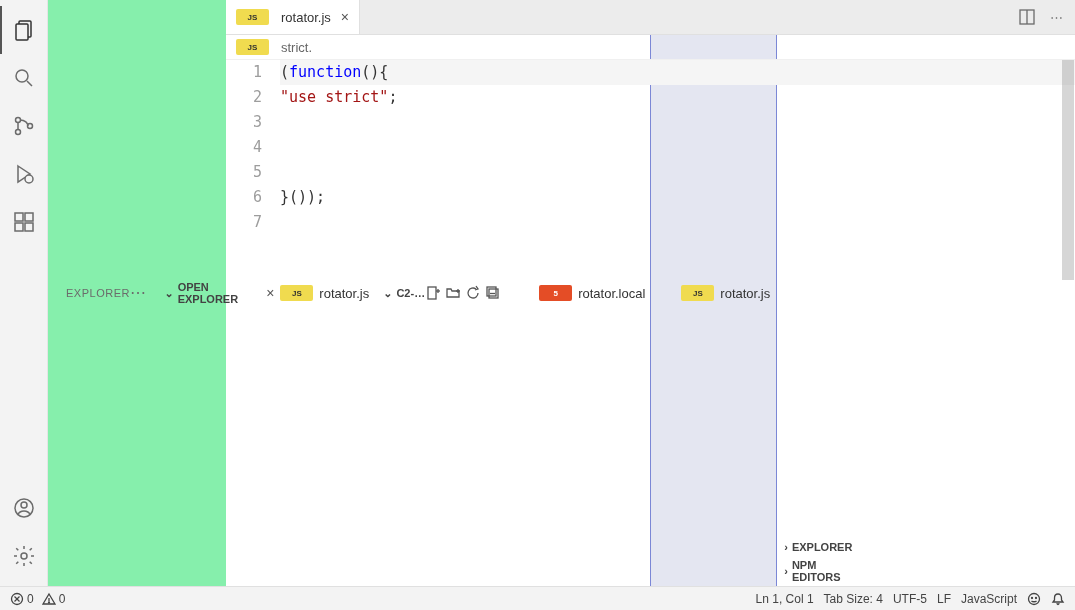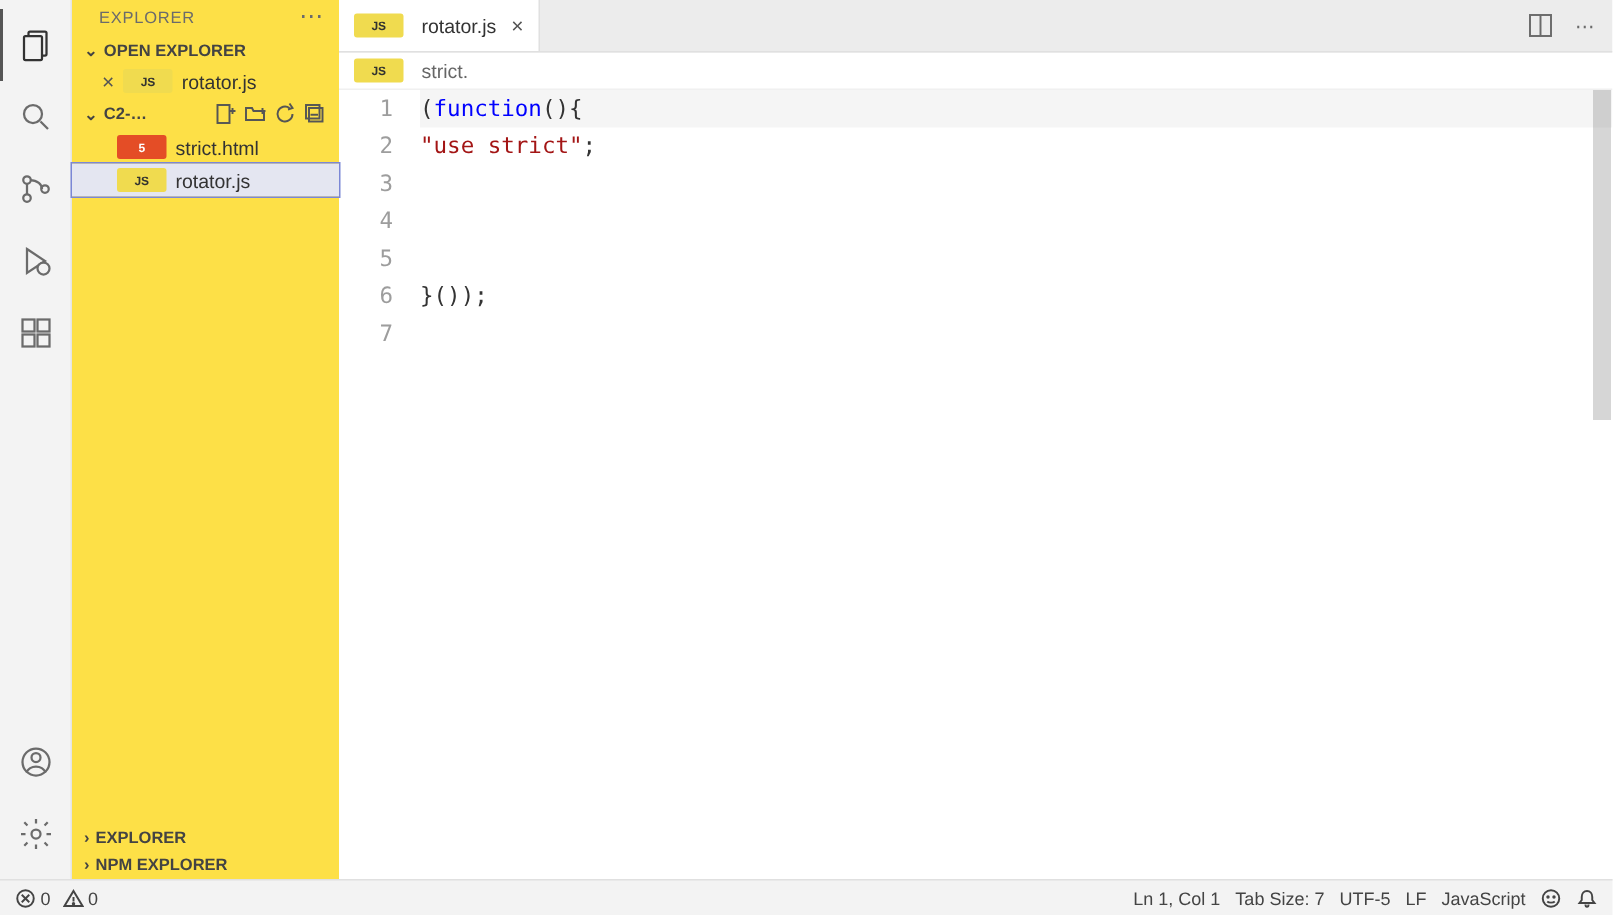--- a/index.html
+++ b/index.html
@@ -40,23 +40,23 @@
     .activity-bar .icon-btn.active {
       color: #333;
       border-left: 2px solid #555;
     }
     .activity-bar .bottom-icons {
       margin-top: auto;
       margin-bottom: 6px;
     }
     .sidebar {
       width: 178px;
-      background: #fde047;
-      display: flex;
-      flex-direction: column;
+      background: #86efac;
+      display: flex;
+      flex-direction: row;
     }
     .sidebar-header {
       display: flex;
       align-items: center;
       justify-content: space-between;
       padding: 6px 10px 6px 18px;
       color: #6b6b6b;
       font-size: 11px;
       letter-spacing: 0.5px;
     }
@@ -360,34 +360,34 @@
             <svg width="16" height="16" viewBox="0 0 16 16" fill="none" stroke="currentColor" stroke-width="1.3">
               <rect x="4" y="4" width="9" height="9"></rect>
               <rect x="2" y="2" width="9" height="9"></rect>
               <line x1="5" y1="8.5" x2="10" y2="8.5"></line>
             </svg>
           </span>
       </span>
     </div>
     <div class="tree-item">
       <span class="file-ico html">5</span>
-      <span>strict.html</span>
+      <span>rotator.local</span>
     </div>
     <div class="tree-item selected">
       <span class="file-ico js">JS</span>
       <span>rotator.js</span>
     </div>
     <div class="sidebar-bottom">
       <div class="sidebar-section">
         <span class="chev">›</span>
         <span>EXPLORER</span>
       </div>
       <div class="sidebar-section">
         <span class="chev">›</span>
-        <span>NPM EXPLORER</span>
+        <span>NPM EDITORS</span>
       </div>
     </div>
   </div>
 
   <div class="editor-area">
     <div class="tab-bar">
       <div class="tab">
         <span class="file-ico js">JS</span>
         <span>rotator.js</span>
         <span class="close-x">×</span>
@@ -446,21 +446,21 @@
       <svg width="14" height="14" viewBox="0 0 14 14" fill="none" stroke="currentColor" stroke-width="1.3">
           <polygon points="7,2 13,12 1,12"></polygon>
           <line x1="7" y1="6" x2="7" y2="9"></line>
           <circle cx="7" cy="10.5" r="0.5" fill="currentColor"></circle>
         </svg>
       <span>0</span>
     </span>
   </div>
   <div class="right">
     <span>Ln 1, Col 1</span>
-    <span>Tab Size: 7</span>
+    <span>Tab Size: 4</span>
     <span>UTF-5</span>
     <span>LF</span>
     <span>JavaScript</span>
     <span>
         <svg width="14" height="14" viewBox="0 0 14 14" fill="none" stroke="currentColor" stroke-width="1.3">
           <circle cx="7" cy="7" r="5.5"></circle>
           <circle cx="5" cy="6" r="0.5" fill="currentColor"></circle>
           <circle cx="9" cy="6" r="0.5" fill="currentColor"></circle>
           <path d="M4.5 9c1 1 4 1 5 0"></path>
         </svg>

